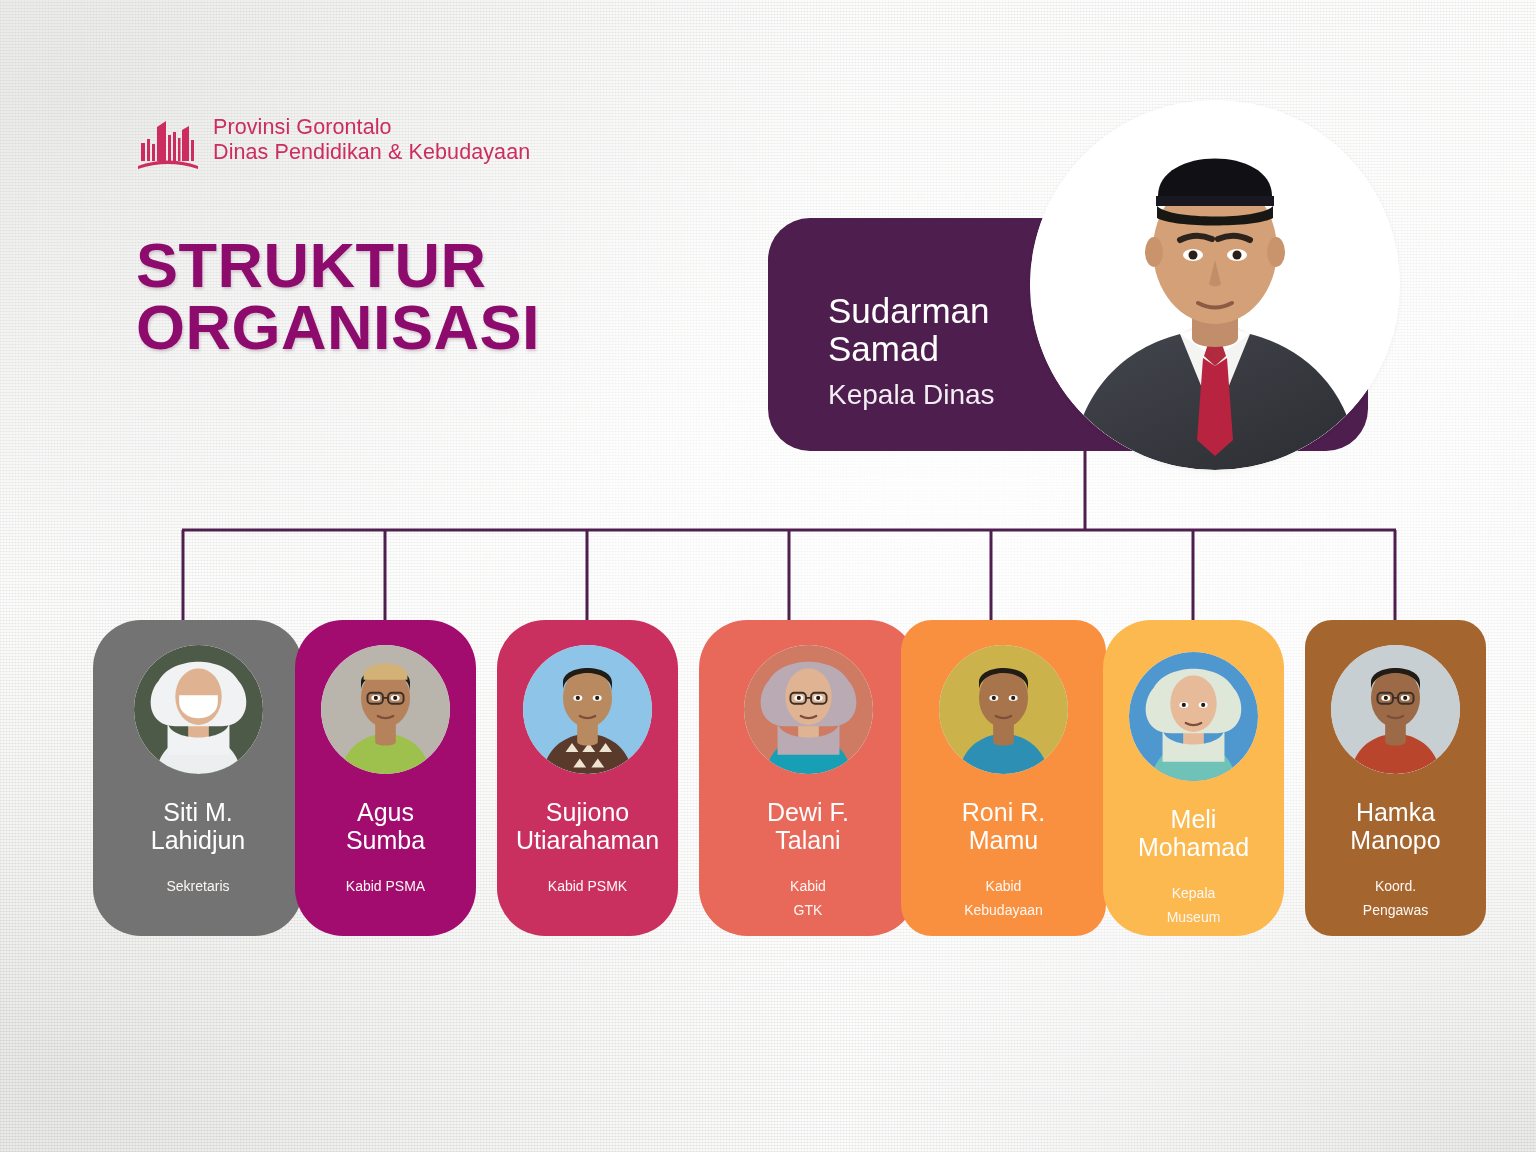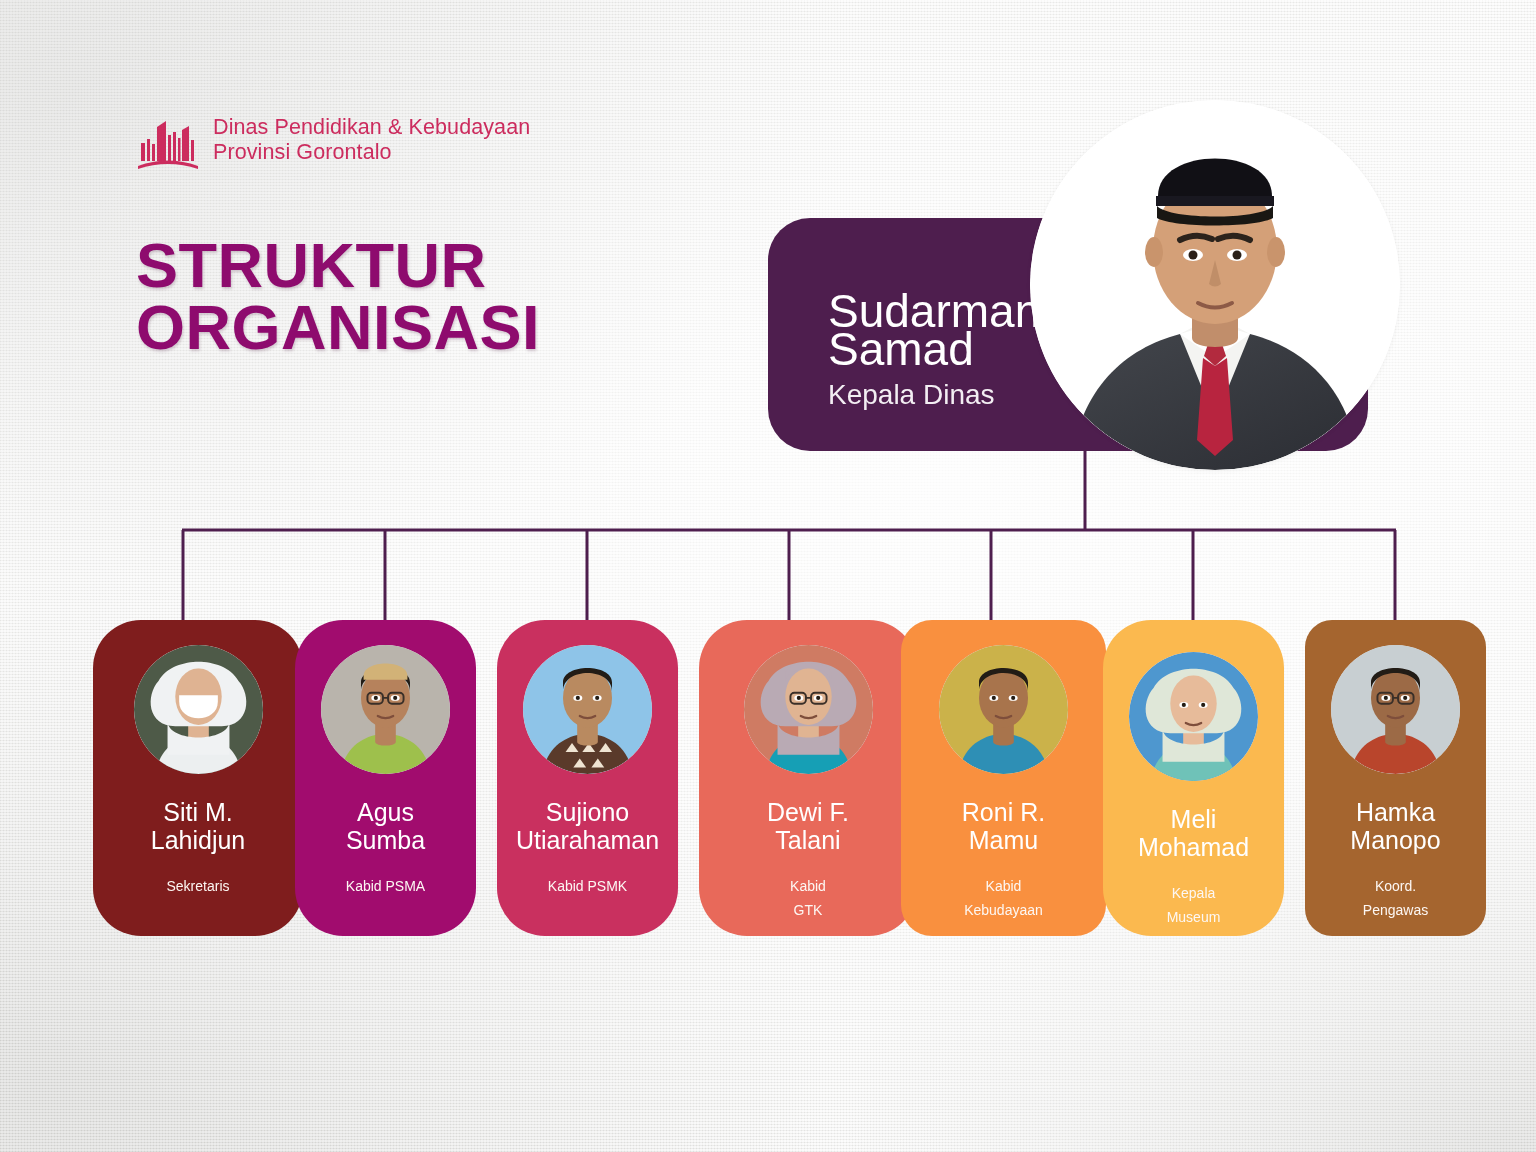--- a/index.html
+++ b/index.html
@@ -36,21 +36,21 @@
     letter-spacing:.5px;text-shadow:1px 2px 3px rgba(80,30,70,.22);}
   #page-title .t2{display:block;}
 
   
   #connectors{position:absolute;left:0;top:0;width:1536px;height:1152px;}
 
   
   #head-card{position:absolute;left:768px;top:218px;width:600px;height:233px;
     background:#4E1E4E;border-radius:42px;}
   #head-text{position:absolute;left:828px;top:292px;width:250px;}
-  #head-name{font-size:46px;line-height:38px;color:#ffffff;}
+  #head-name{font-size:35px;line-height:38px;color:#ffffff;}
   #head-role{font-size:28px;line-height:34px;color:#f3eef3;margin-top:10px;}
 
   #head-photo{position:absolute;left:1030px;top:100px;width:370px;height:370px;border-radius:50%;
     overflow:hidden;background:#ffffff;box-shadow:0 1px 5px rgba(0,0,0,.05);}
   #head-photo svg{display:block;width:100%;height:100%;}
 
   
   #staff-row{position:absolute;left:93px;top:620px;width:1350px;height:316px;}
   .staff-card{position:absolute;top:0;width:181px;height:316px;border-radius:48px;
     display:flex;flex-direction:column;align-items:center;}
@@ -81,22 +81,22 @@
           <rect x="31" y="22" width="3" height="26"></rect>
           <rect x="36" y="19" width="3" height="29"></rect>
           <rect x="41" y="25" width="2.5" height="23"></rect>
           <path d="M45 17 L52 13 L52 48 L45 48 Z"></path>
           <rect x="54" y="27" width="3" height="21"></rect>
         </g>
         <path d="M1 53 Q31 42 61 53 L61 56 Q31 46 1 56 Z" fill="#CC2C5E"></path>
       </svg>
     </span>
     <div id="brand-text">
+      <div class="brand-line">Provinsi Gorontalo</div>
       <div class="brand-line">Dinas Pendidikan &amp; Kebudayaan</div>
-      <div class="brand-line">Provinsi Gorontalo</div>
     </div>
   </div>
 
   <h1 id="page-title" style="color: rgb(142, 11, 110);">
     <span class="t1">STRUKTUR</span>
     <span class="t2">ORGANISASI</span>
   </h1>
 
   <svg id="connectors" xmlns="http://www.w3.org/2000/svg">
     <g stroke="#4E1E4E" stroke-width="3" fill="none">
@@ -165,21 +165,21 @@
         <circle cx="163" cy="155" r="4.5" fill="#2a2018"></circle>
         <circle cx="207" cy="155" r="4.5" fill="#2a2018"></circle>
 
         <path d="M185 160 L179 184 q6 5 12 0 Z" fill="#c08e68"></path>
         <path d="M168 203 q17 9 34 0" stroke="#8d5a46" stroke-width="4" fill="none" stroke-linecap="round"></path>
       </g>
     </svg>
   </div>
 
   <div id="staff-row">
-      <div class="staff-card" style="left: 0px; width: 210px; background: #7f1d1d;">
+      <div class="staff-card" style="left: 0px; width: 210px; background: #737373;">
         <div class="staff-photo">
           <svg viewBox="0 0 200 200" xmlns="http://www.w3.org/2000/svg">
     <defs>
               <clipPath id="clip0">
                 <circle cx="100" cy="100" r="100"></circle>
               </clipPath>
             </defs>
     <g clip-path="url(#clip0)">
       <rect width="200" height="200" fill="#4e5a48"></rect>
       <path d="M34 200 C38 162 66 142 100 142 C134 142 162 162 166 200 Z" fill="#eceff0"></path>

